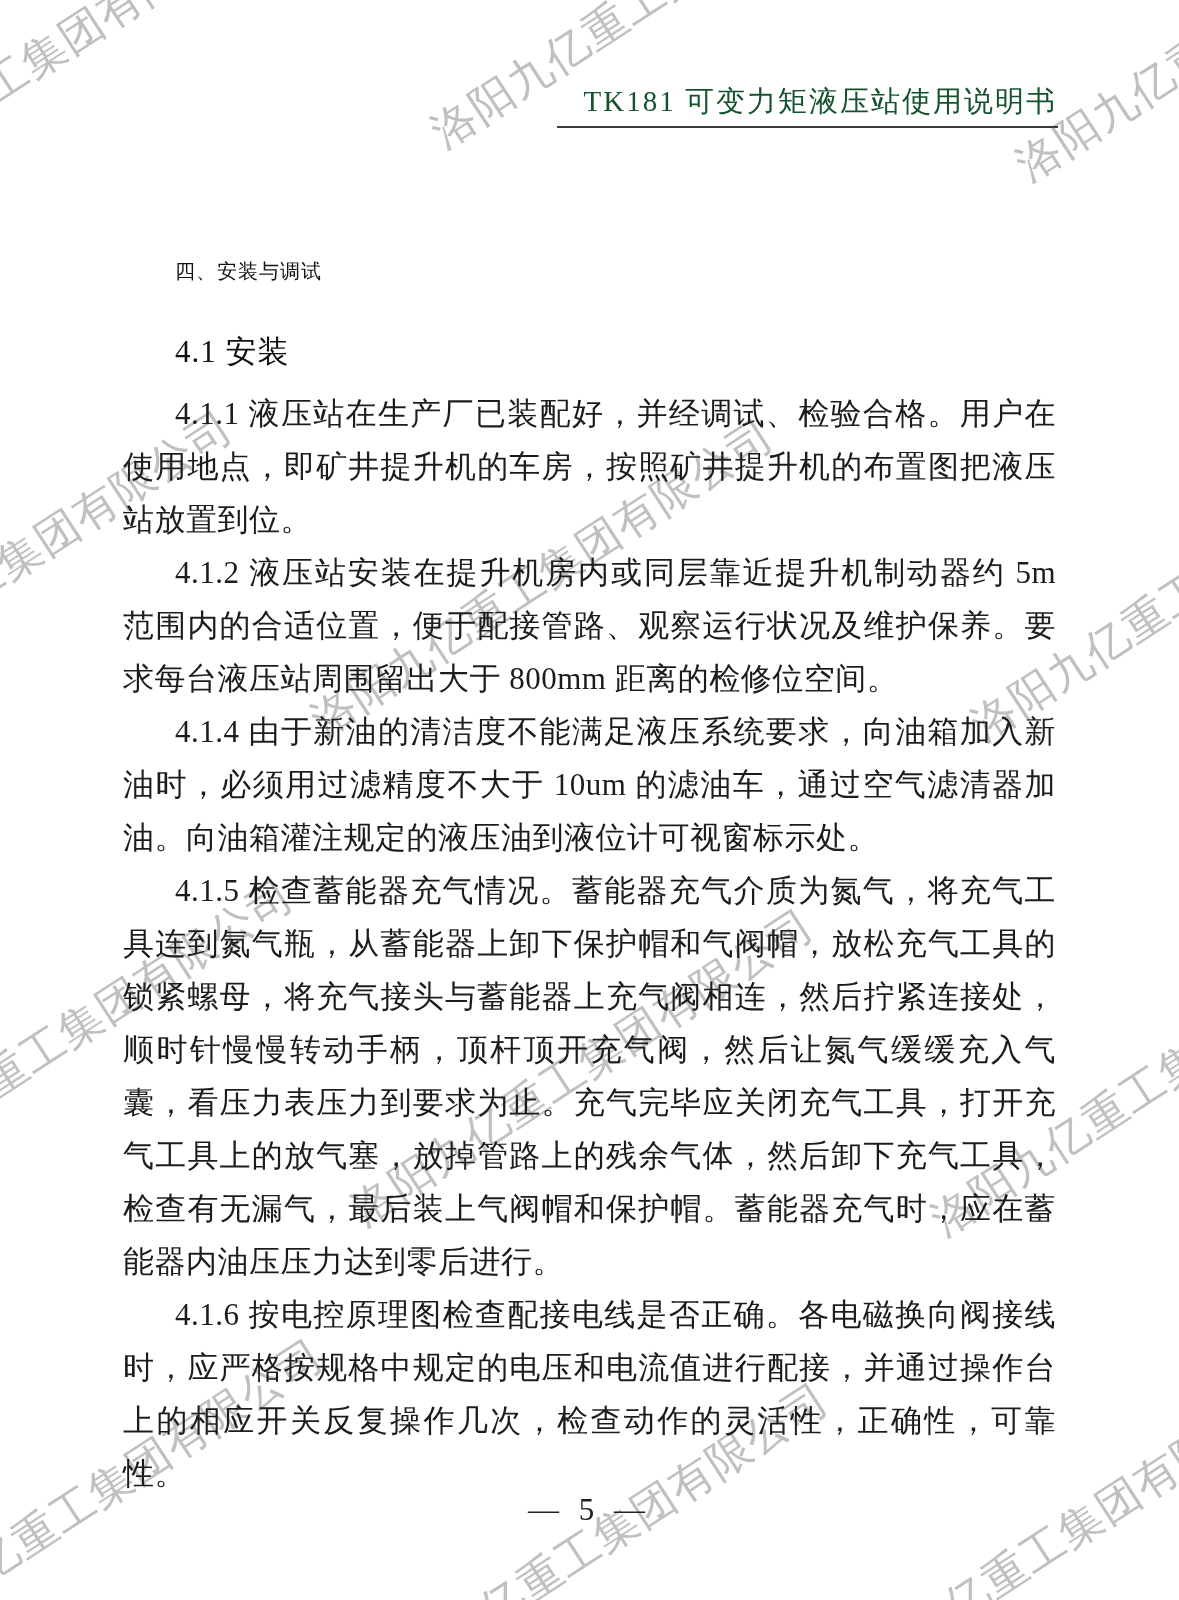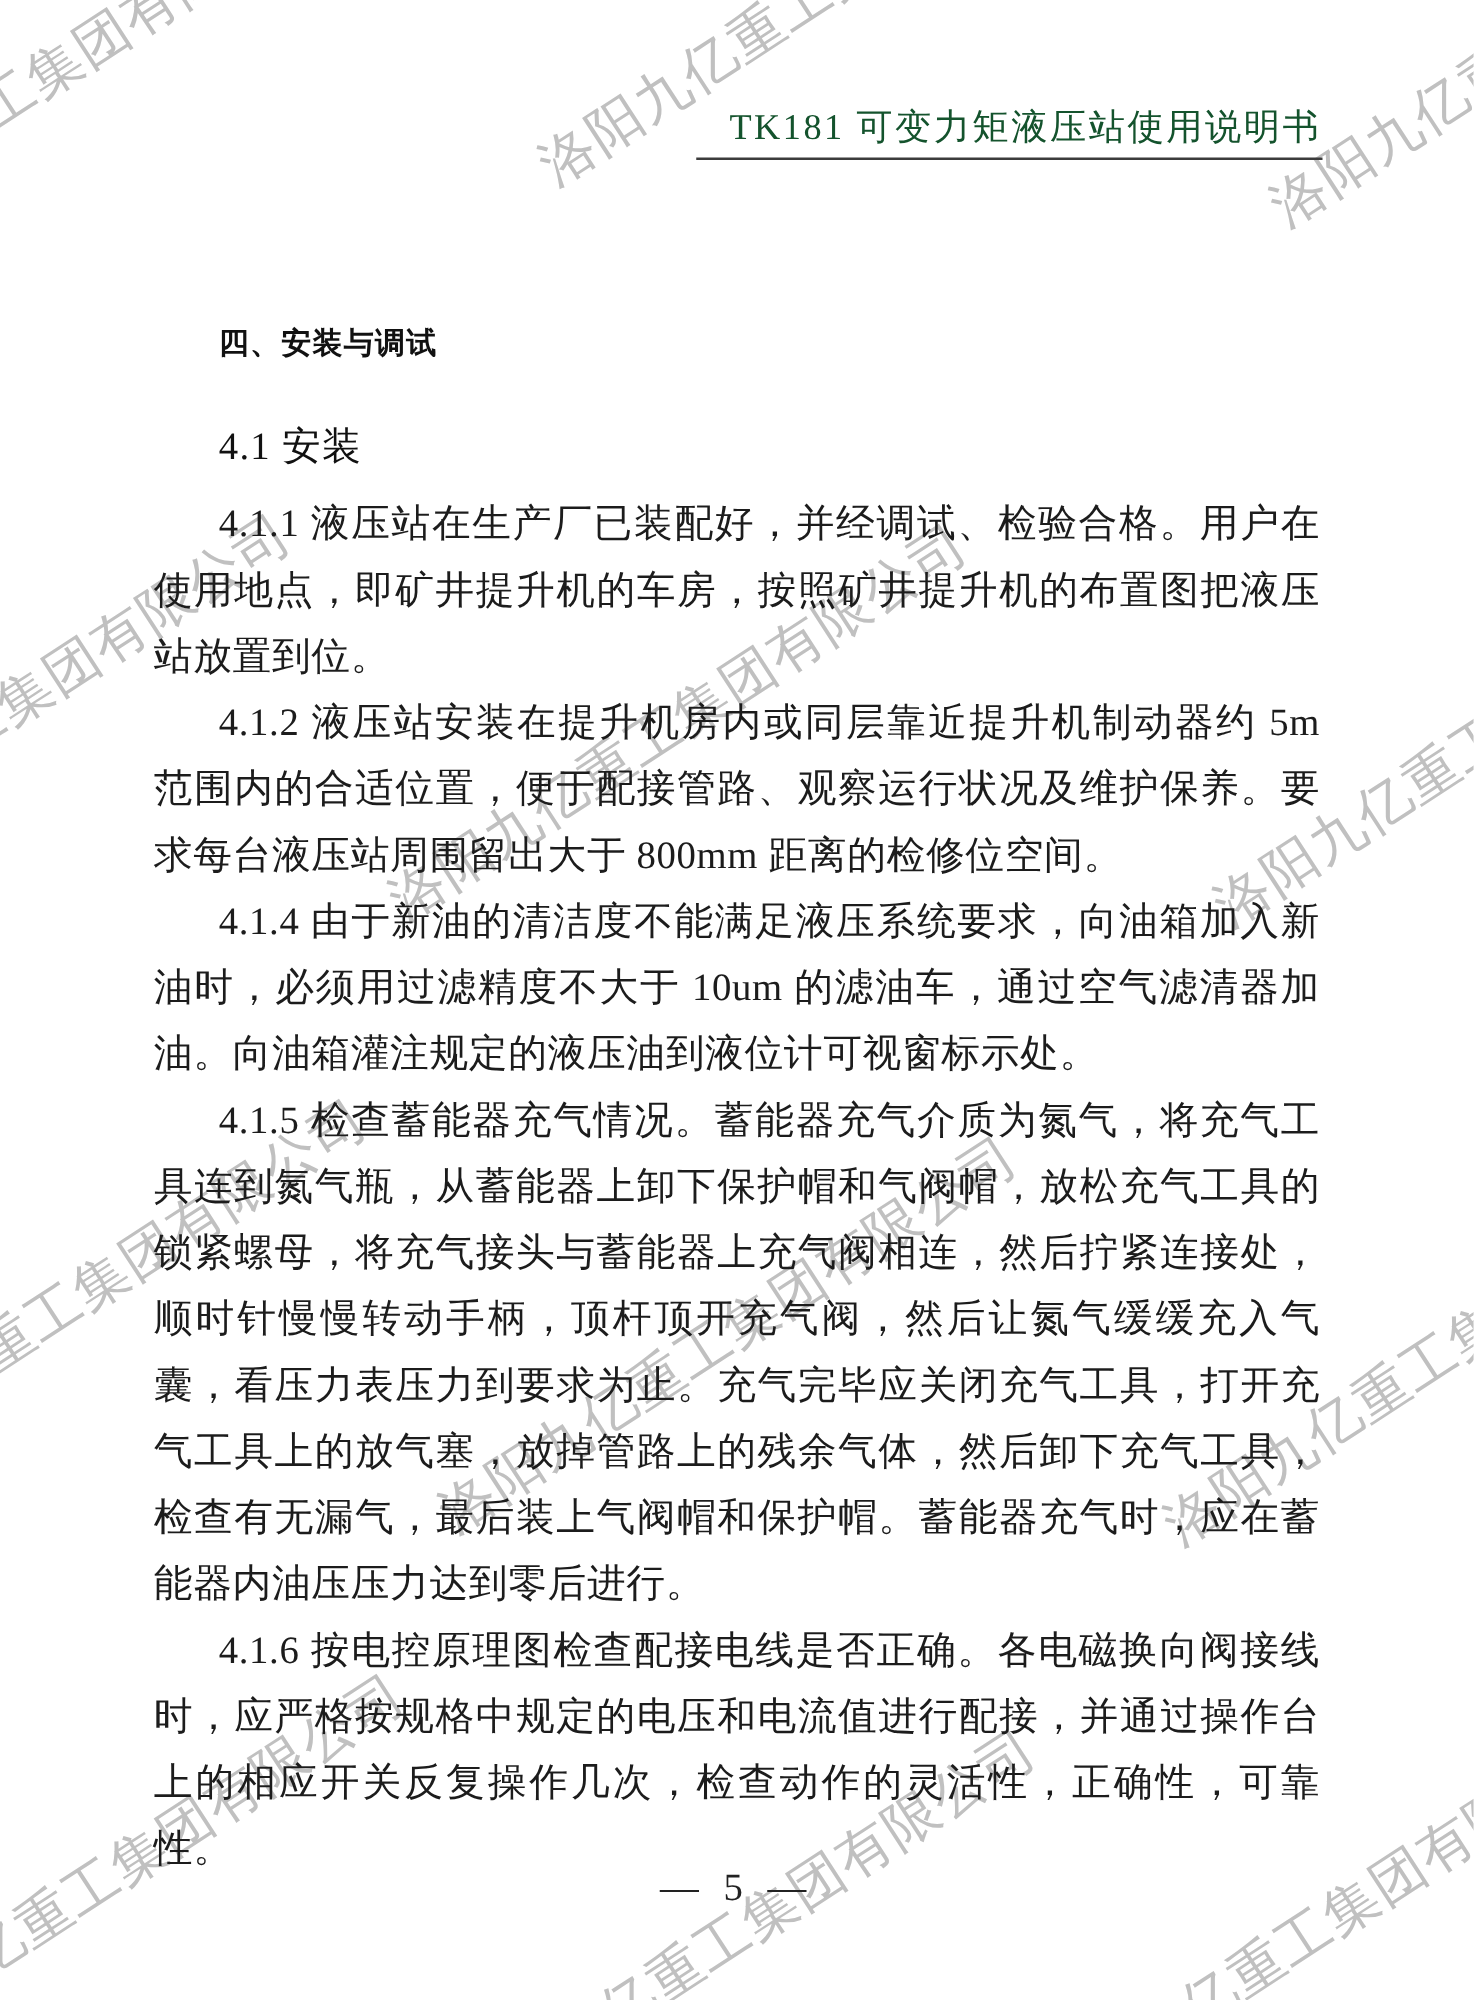--- a/index.html
+++ b/index.html
@@ -52,22 +52,22 @@
   .doc-body {
     position: absolute;
     left: 123px;
     top: 252px;
     width: 933px;
     z-index: 1;
   }
   .section-heading {
     margin: 6px 0 0 52px;
     font-family: "Liberation Sans", "DejaVu Sans", sans-serif;
-    font-size: 24px;
-    font-weight: 700;
+    font-size: 20px;
+    font-weight: 400;
     letter-spacing: 1px;
     color: #111;
   }
   .subsection-heading {
     margin: 46px 0 0 52px;
     font-size: 31px;
     font-weight: 400;
     letter-spacing: 1px;
     color: #111;
   }

